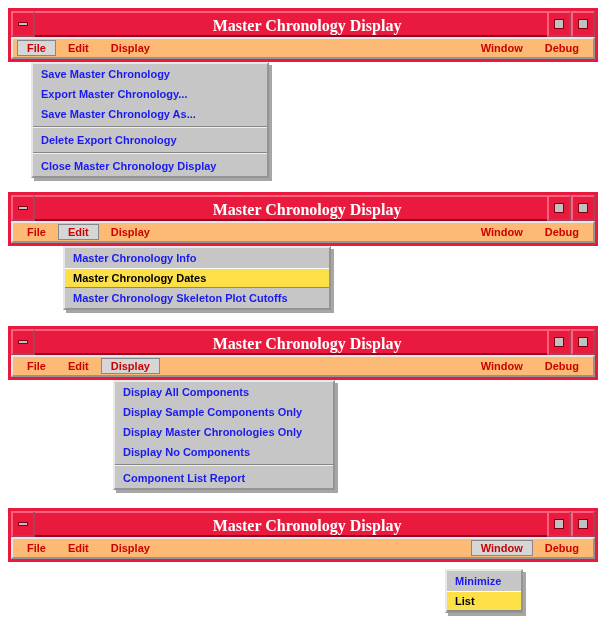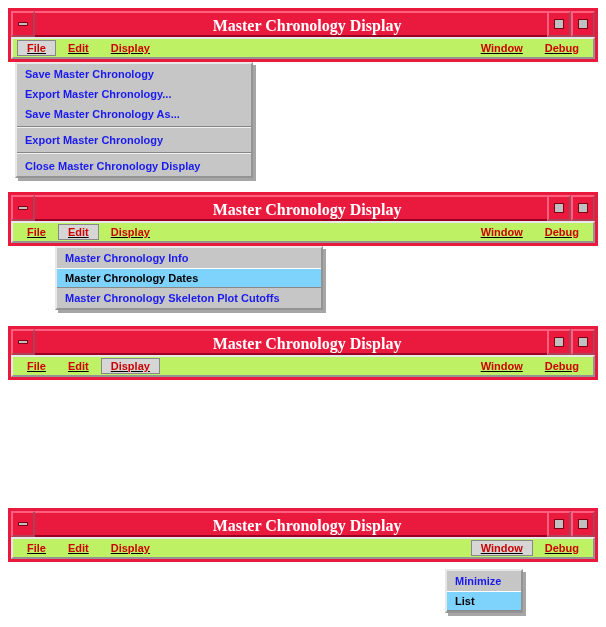--- a/index.html
+++ b/index.html
@@ -46,59 +46,59 @@
     color: #fff;
     font-weight: bold;
     font-size: 16px;
     font-family: "Times New Roman", Times, serif;
     line-height: 26px;
     border-top: 2px solid #ff6080;
     border-bottom: 2px solid #9a0022;
     padding-left: 32px;
   }
   .menubar {
-    background: #bef264;
+    background: #fdba74;
     border: 2px outset #e8e8e8;
     display: flex;
     align-items: center;
     padding: 0 4px;
     height: 22px;
     gap: 2px;
-    text-decoration: underline;
   }
   .spacer { flex: 1; }
   .menuitem {
     color: #cc0000;
     font-weight: bold;
     font-size: 11px;
     padding: 2px 10px;
     cursor: pointer;
   }
   .menuitem.active {
     background: #d6d6d6;
     border: 1px solid #888;
     padding: 1px 9px;
   }
   .dropdown {
     position: absolute;
     background: #c6c6c6;
     border: 2px outset #e8e8e8;
     box-shadow: 3px 3px 0 rgba(0,0,0,0.35);
     z-index: 10;
+    margin-left: 16px;
   }
   .dd-item {
     color: #1a1af0;
     font-weight: bold;
     font-size: 11px;
     padding: 4px 12px 4px 8px;
     white-space: nowrap;
     cursor: pointer;
   }
   .dd-item.hover {
-    background: #7dd3fc;
+    background: #fde047;
     color: #000;
     border-top: 1px solid #fff;
     border-bottom: 1px solid #888;
     padding-top: 3px;
     padding-bottom: 3px;
   }
   .dd-sep {
     height: 2px;
     border-top: 1px solid #868686;
     border-bottom: 1px solid #f0f0f0;
@@ -132,21 +132,21 @@
     <span class="menuitem">Display</span>
     <span class="spacer"></span>
     <span class="menuitem">Window</span>
     <span class="menuitem">Debug</span>
   </div>
   <div class="dropdown" style="left:4px; top:51px; min-width:238px">
     <div class="dd-item">Save Master Chronology</div>
     <div class="dd-item">Export Master Chronology...</div>
     <div class="dd-item">Save Master Chronology As...</div>
     <div class="dd-sep"></div>
-    <div class="dd-item">Export Master Chronology</div>
+    <div class="dd-item">Delete Export Chronology</div>
     <div class="dd-sep"></div>
     <div class="dd-item">Close Master Chronology Display</div>
   </div>
 </div>
 <div class="gap1"></div>
 
 <div class="window" style="margin-bottom:0">
   <div class="titlebar">
     <div class="title-btn">
         <div class="inner"></div>
@@ -160,21 +160,21 @@
       </div>
   </div>
   <div class="menubar">
     <span class="menuitem">File</span>
     <span class="menuitem active">Edit</span>
     <span class="menuitem">Display</span>
     <span class="spacer"></span>
     <span class="menuitem">Window</span>
     <span class="menuitem">Debug</span>
   </div>
-  <div class="dropdown" style="left:44px; top:51px; min-width:268px">
+  <div class="dropdown" style="left:36px; top:51px; min-width:268px">
     <div class="dd-item">Master Chronology Info</div>
     <div class="dd-item hover">Master Chronology Dates</div>
     <div class="dd-item">Master Chronology Skeleton Plot Cutoffs</div>
   </div>
 </div>
 <div class="gap2"></div>
 
 <div class="window" style="margin-bottom:0">
   <div class="titlebar">
     <div class="title-btn">
@@ -189,20 +189,28 @@
       </div>
   </div>
   <div class="menubar">
     <span class="menuitem">File</span>
     <span class="menuitem">Edit</span>
     <span class="menuitem active">Display</span>
     <span class="spacer"></span>
     <span class="menuitem">Window</span>
     <span class="menuitem">Debug</span>
   </div>
+  <div class="dropdown" style="left:86px; top:51px; min-width:222px">
+    <div class="dd-item">Display All Components</div>
+    <div class="dd-item">Display Sample Components Only</div>
+    <div class="dd-item">Display Master Chronologies Only</div>
+    <div class="dd-item">Display No Components</div>
+    <div class="dd-sep"></div>
+    <div class="dd-item">Component List Report</div>
+  </div>
 </div>
 <div class="gap3"></div>
 
 <div class="window" style="margin-bottom:0">
   <div class="titlebar">
     <div class="title-btn">
         <div class="inner"></div>
       </div>
     <div class="title-text">Master Chronology Display</div>
     <div class="title-btn right">

